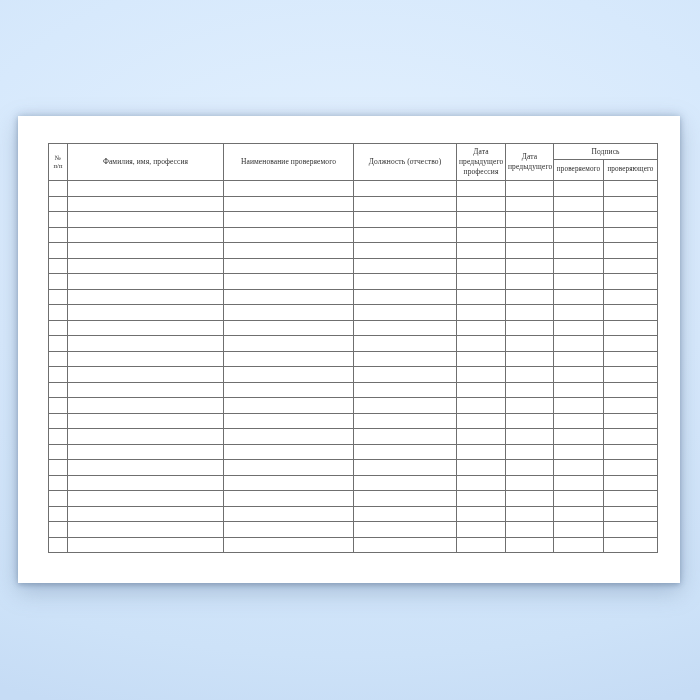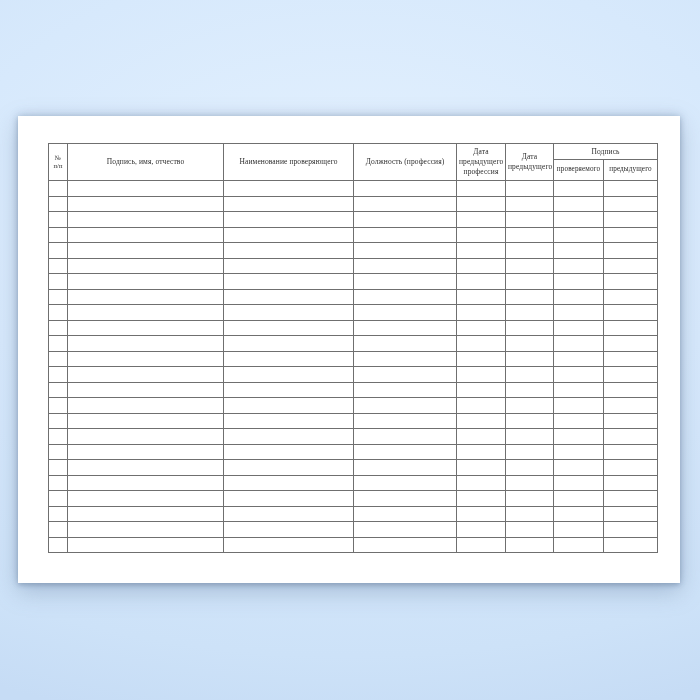--- a/index.html
+++ b/index.html
@@ -81,30 +81,30 @@
       <col style="width:48px">
       <col style="width:50px">
       <col style="width:54px">
     </colgroup>
     <thead>
       <tr class="head-top">
         <th rowspan="2" class="num-head">
           <div>№</div>
           <div>п/п</div>
         </th>
-        <th rowspan="2">Подпись, имя, отчество</th>
-        <th rowspan="2">Наименование проверяющего</th>
-        <th rowspan="2">Должность (профессия)</th>
+        <th rowspan="2">Фамилия, имя, профессия</th>
+        <th rowspan="2">Наименование проверяемого</th>
+        <th rowspan="2">Должность (отчество)</th>
         <th rowspan="2">Дата предыдущего профессия</th>
         <th rowspan="2">Дата предыдущего</th>
         <th colspan="2">Подпись</th>
       </tr>
       <tr class="head-bottom">
         <th class="sub-head">проверяемого</th>
-        <th class="sub-head">предыдущего</th>
+        <th class="sub-head">проверяющего</th>
       </tr>
     </thead>
     <tbody>
         <tr>
           <td></td>
           <td></td>
           <td></td>
           <td></td>
           <td></td>
           <td></td>

